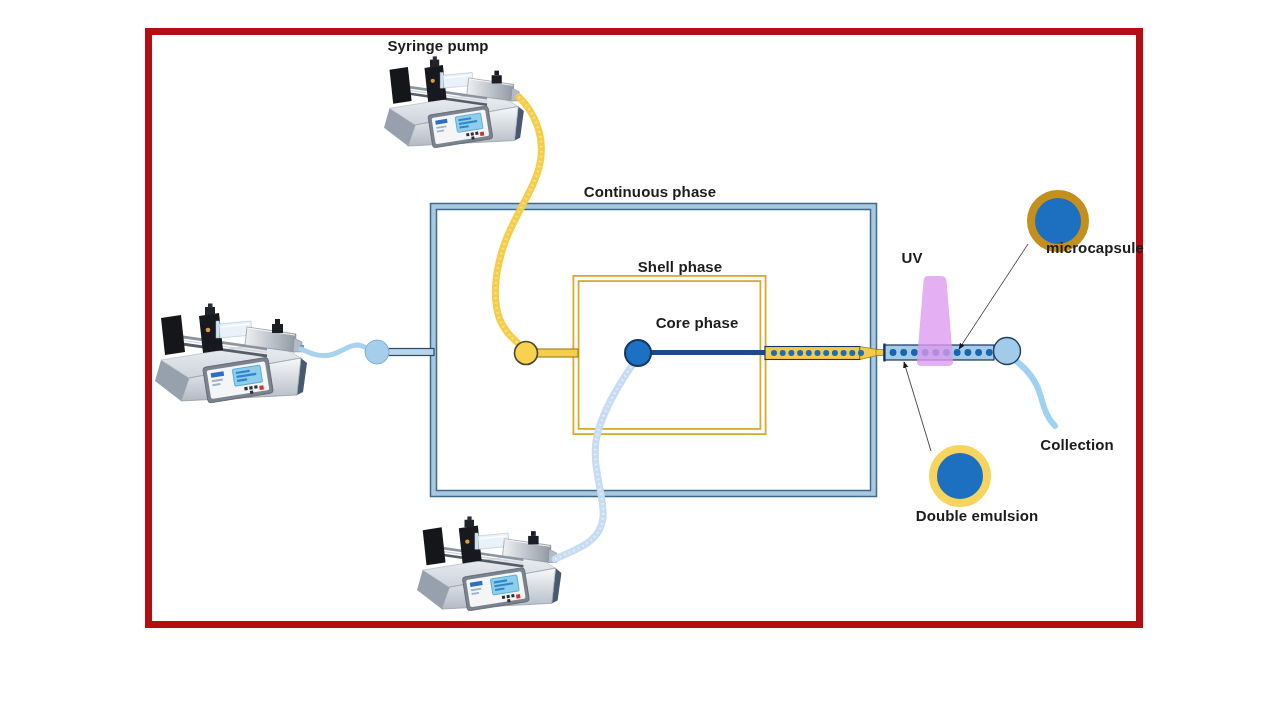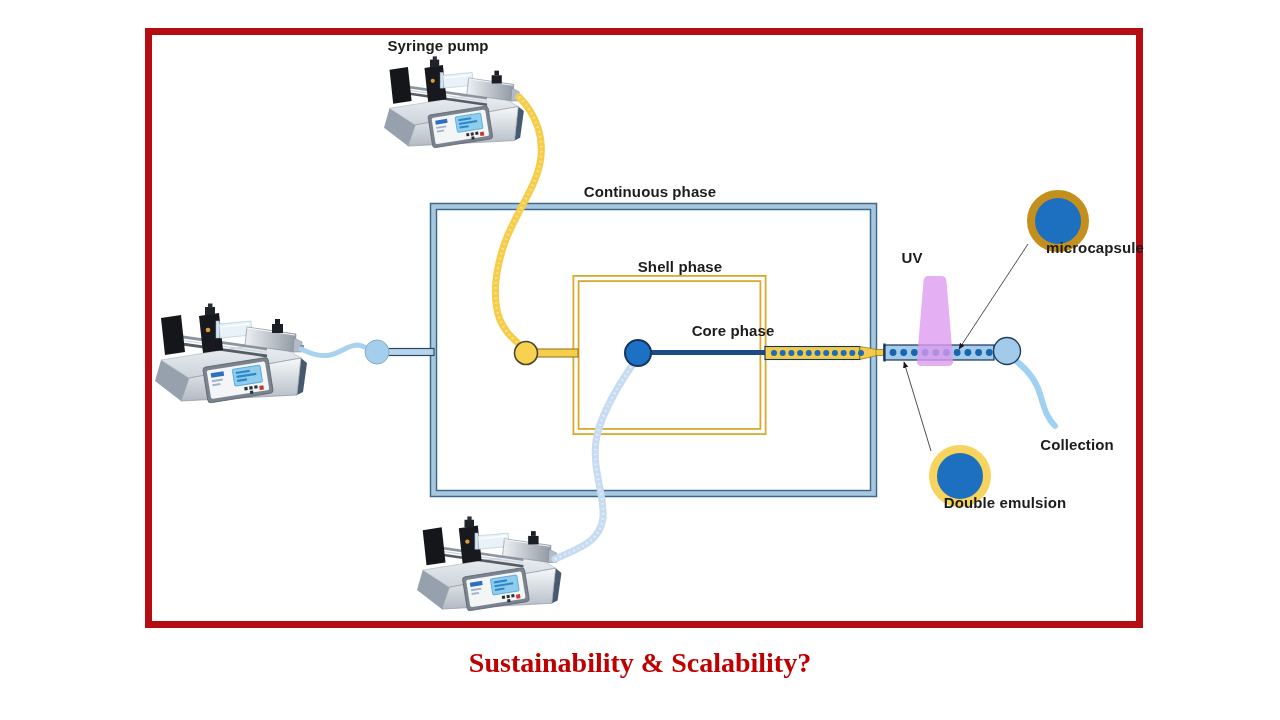--- a/index.html
+++ b/index.html
@@ -157,20 +157,19 @@
     <line x1="1028" y1="244" x2="959" y2="349" stroke="#3a3a3a" stroke-width="0.9" marker-end="url(#arrowhead)"></line>
     <line x1="931" y1="451" x2="904" y2="362" stroke="#3a3a3a" stroke-width="0.9" marker-end="url(#arrowhead)"></line>
 
     <circle cx="1058" cy="221" r="27" fill="#1d6fbf" stroke="#c3901d" stroke-width="8"></circle>
     <circle cx="960" cy="476" r="27" fill="#1d6fbf" stroke="#f6d45e" stroke-width="8"></circle>
   </svg>
 
   <div class="lbl" style="left:438px;top:45px;">Syringe pump</div>
   <div class="lbl" style="left:650px;top:191px;">Continuous phase</div>
   <div class="lbl" style="left:668px;top:266px;margin-left:12px;">Shell phase</div>
-  <div class="lbl" style="left:697px;top:330px;margin-left:36px;">Core phase</div>
+  <div class="lbl" style="left:697px;top:322px;">Core phase</div>
   <div class="lbl" style="left:912px;top:257px;">UV</div>
   <div class="lbl" style="left:1095px;top:247px;">microcapsule</div>
-  <div class="lbl" style="left:977px;top:502px;margin-left:28px;">Double emulsion</div>
+  <div class="lbl" style="left:977px;top:515px;">Double emulsion</div>
   <div class="lbl" style="left:1077px;top:444px;">Collection</div>
 
-  <div class="title" style="color: rgb(192, 0, 0);">Sustainability &amp; Scalability?</div>
 </div>
 
 </body></html>

